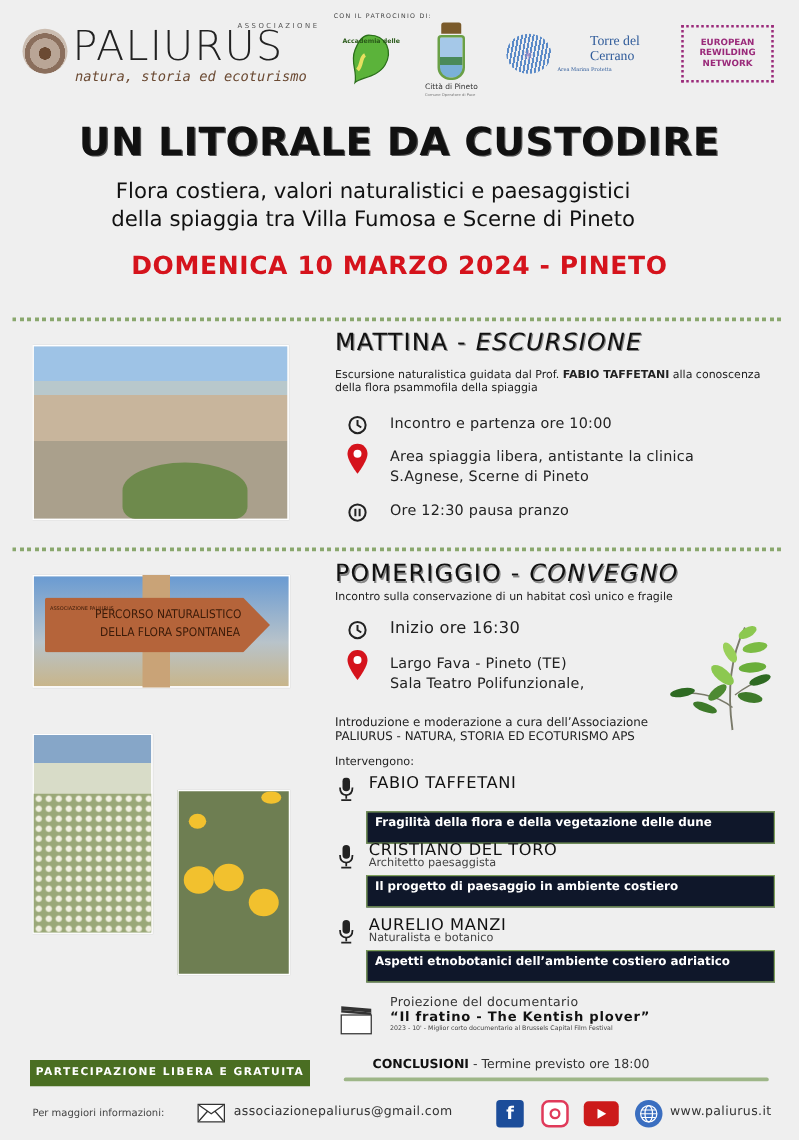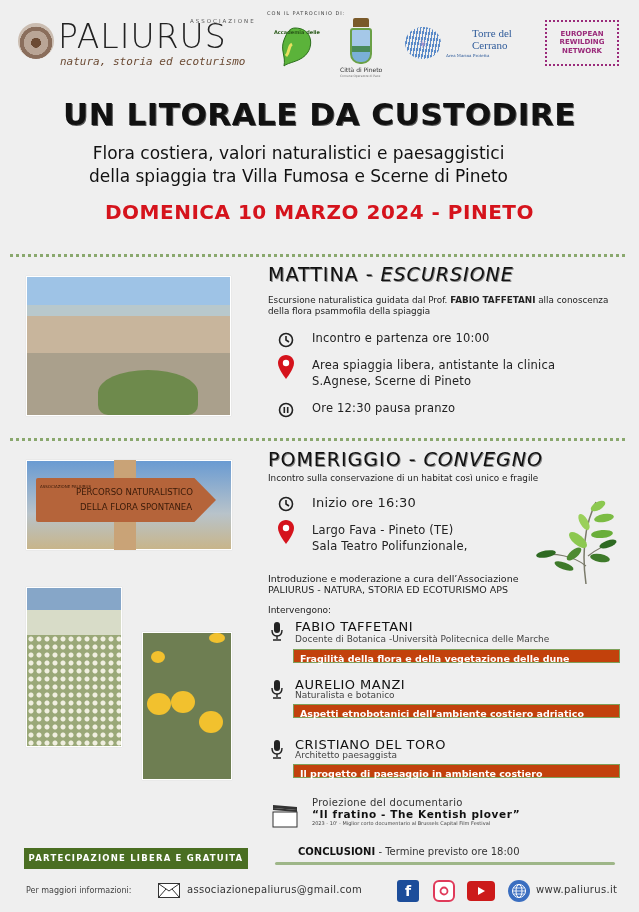--- a/index.html
+++ b/index.html
@@ -67,21 +67,21 @@
   .sec-head .em { font-style: italic; }
   .desc { font-size: 8.8px; color: #222; line-height: 1.3; }
   .desc b { font-weight: bold; }
 
   .row { display: flex; align-items: flex-start; }
   .ico { width: 20px; height: 20px; display: flex; align-items: center; justify-content: center; }
   .info-text { font-size: 11.5px; color: #222; line-height: 1.4; letter-spacing: 0.2px; }
 
   .speaker-name { font-size: 13px; color: #111; letter-spacing: 0.5px; line-height: 1.1; }
   .speaker-role { font-size: 9px; color: #444; line-height: 1.1; }
-  .talk-bar { background: #c2410c; border: 1px solid #7ea05a; color: #fff; font-size: 9.5px; font-weight: bold; padding: 3px 6px; height: 14px; }
+  .talk-bar { background: #0f172a; border: 1px solid #7ea05a; color: #fff; font-size: 9.5px; font-weight: bold; padding: 3px 6px; height: 26px; }
 
   .free-badge { left: 24px; top: 848px; width: 224px; height: 21px; background: #4a6e22; color: #fff; font-size: 8.5px; font-weight: bold; letter-spacing: 1.2px; text-align: center; line-height: 21px; }
   .more-info { left: 26px; top: 886px; font-size: 8px; color: #444; }
   .email-ico { left: 158px; top: 883px; width: 22px; height: 15px; border: 1px solid #333; background: #fff; }
   .email-text { left: 187px; top: 884px; font-size: 10px; color: #333; letter-spacing: 0.3px; }
 
   .conclusion { left: 298px; top: 846px; font-size: 10px; color: #333; }
   .conclusion b { color: #111; }
   .brush { left: 275px; top: 862px; width: 340px; height: 3px; background: #8aa86e; border-radius: 2px; opacity: 0.8; }
 
@@ -233,42 +233,41 @@
 <div class="abs desc" style="left:268px; top:605px; font-size:9px;">Intervengono:</div>
 
 <div class="abs" style="left:270px; top:620px; width:352px;">
   <div style="position:relative; height:54px;">
     <svg style="position:absolute; left:0; top:2px;" width="14" height="20" viewBox="0 0 14 20">
         <rect x="4" y="0" width="6" height="11" rx="3" fill="#222"></rect>
         <path d="M2 8c0 4 2 6 5 6s5-2 5-6" stroke="#222" stroke-width="1.4" fill="none"></path>
         <path d="M7 14v3M3 18h8" stroke="#222" stroke-width="1.4"></path>
       </svg>
     <div style="position:absolute; left:25px; top:0;" class="speaker-name">FABIO TAFFETANI</div>
-    <div style="position:absolute; left:25px; top:15px;" class="speaker-role">Docente di Botanica -Università Politecnica delle Marche</div>
     <div style="position:absolute; left:23px; top:29px; width:327px;" class="talk-bar">Fragilità della flora e della vegetazione delle dune</div>
+  </div>
+  <div style="position:relative; height:56px;">
+    <svg style="position:absolute; left:0; top:2px;" width="14" height="20" viewBox="0 0 14 20">
+        <rect x="4" y="0" width="6" height="11" rx="3" fill="#222"></rect>
+        <path d="M2 8c0 4 2 6 5 6s5-2 5-6" stroke="#222" stroke-width="1.4" fill="none"></path>
+        <path d="M7 14v3M3 18h8" stroke="#222" stroke-width="1.4"></path>
+      </svg>
+    <div style="position:absolute; left:25px; top:0;" class="speaker-name">CRISTIANO DEL TORO</div>
+    <div style="position:absolute; left:25px; top:13px;" class="speaker-role">Architetto paesaggista</div>
+    <div style="position:absolute; left:23px; top:26px; width:327px;" class="talk-bar">Il progetto di paesaggio in ambiente costiero</div>
   </div>
   <div style="position:relative; height:60px; margin-top:4px;">
     <svg style="position:absolute; left:0; top:2px;" width="14" height="20" viewBox="0 0 14 20">
         <rect x="4" y="0" width="6" height="11" rx="3" fill="#222"></rect>
         <path d="M2 8c0 4 2 6 5 6s5-2 5-6" stroke="#222" stroke-width="1.4" fill="none"></path>
         <path d="M7 14v3M3 18h8" stroke="#222" stroke-width="1.4"></path>
       </svg>
     <div style="position:absolute; left:25px; top:0;" class="speaker-name">AURELIO MANZI</div>
     <div style="position:absolute; left:25px; top:13px;" class="speaker-role">Naturalista e botanico</div>
     <div style="position:absolute; left:23px; top:26px; width:327px;" class="talk-bar">Aspetti etnobotanici dell’ambiente costiero adriatico</div>
-  </div>
-  <div style="position:relative; height:56px;">
-    <svg style="position:absolute; left:0; top:2px;" width="14" height="20" viewBox="0 0 14 20">
-        <rect x="4" y="0" width="6" height="11" rx="3" fill="#222"></rect>
-        <path d="M2 8c0 4 2 6 5 6s5-2 5-6" stroke="#222" stroke-width="1.4" fill="none"></path>
-        <path d="M7 14v3M3 18h8" stroke="#222" stroke-width="1.4"></path>
-      </svg>
-    <div style="position:absolute; left:25px; top:0;" class="speaker-name">CRISTIANO DEL TORO</div>
-    <div style="position:absolute; left:25px; top:13px;" class="speaker-role">Architetto paesaggista</div>
-    <div style="position:absolute; left:23px; top:26px; width:327px;" class="talk-bar">Il progetto di paesaggio in ambiente costiero</div>
   </div>
 </div>
 
 <svg class="abs" style="left:272px; top:802px;" width="26" height="26" viewBox="0 0 26 26">
   <rect x="1" y="10" width="24" height="15" fill="#fff" stroke="#333" stroke-width="1"></rect>
   <path d="M1 3 L25 5 L25 8 L1 6Z" fill="#333"></path>
   <path d="M1 7 L25 9" stroke="#333" stroke-width="2"></path>
 </svg>
 <div class="abs" style="left:312px; top:797px;">
   <div style="font-size:10px; color:#333; letter-spacing:0.3px;">Proiezione del documentario</div>

